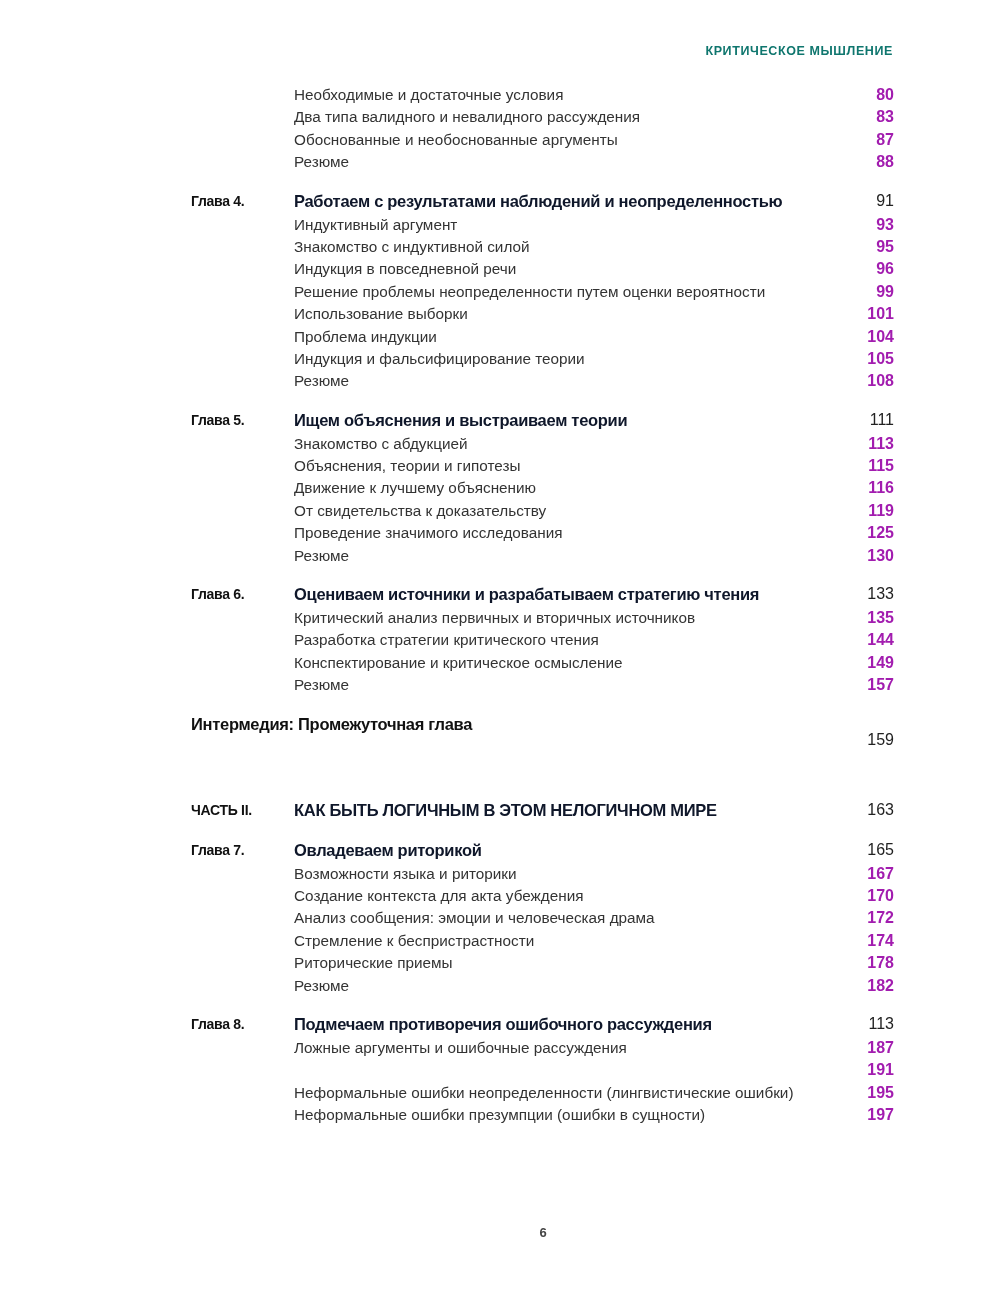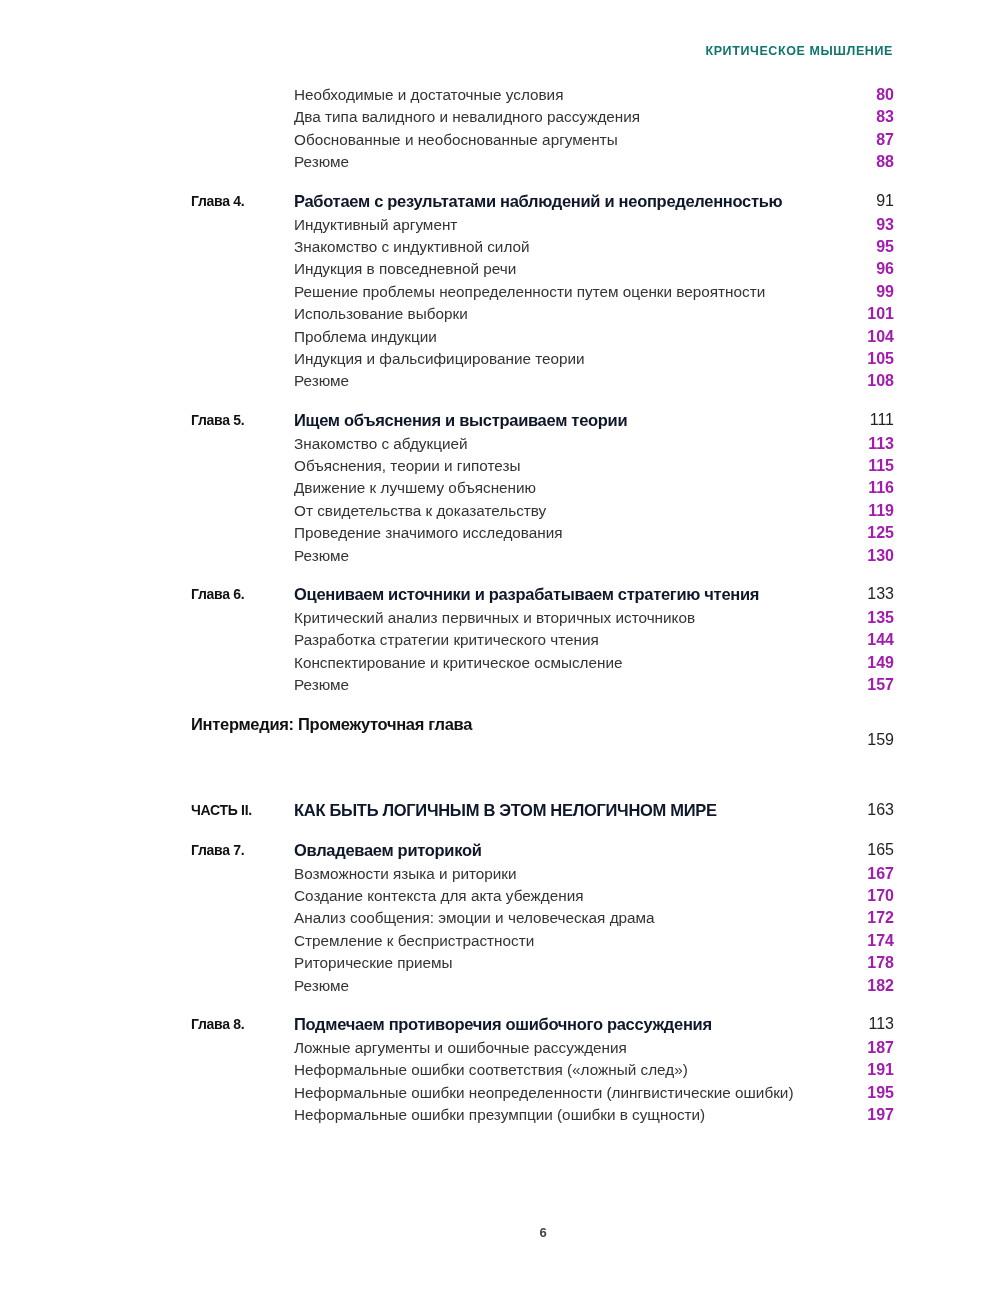--- a/index.html
+++ b/index.html
@@ -193,21 +193,20 @@
     <div class="row head">
         <span class="label">Глава 8.</span>
         <span class="title">Подмечаем противоречия ошибочного рассуждения</span>
         <span class="page">113</span>
       </div>
     <div class="row">
         <span class="title">Ложные аргументы и ошибочные рассуждения</span>
         <span class="page">187</span>
       </div>
     <div class="row">
-        <span class="title">Неформальные ошибки соответствия («ложный след»)</span>
         <span class="page">191</span>
       </div>
     <div class="row">
         <span class="title">Неформальные ошибки неопределенности (лингвистические ошибки)</span>
         <span class="page">195</span>
       </div>
     <div class="row">
         <span class="title">Неформальные ошибки презумпции (ошибки в сущности)</span>
         <span class="page">197</span>
       </div>

